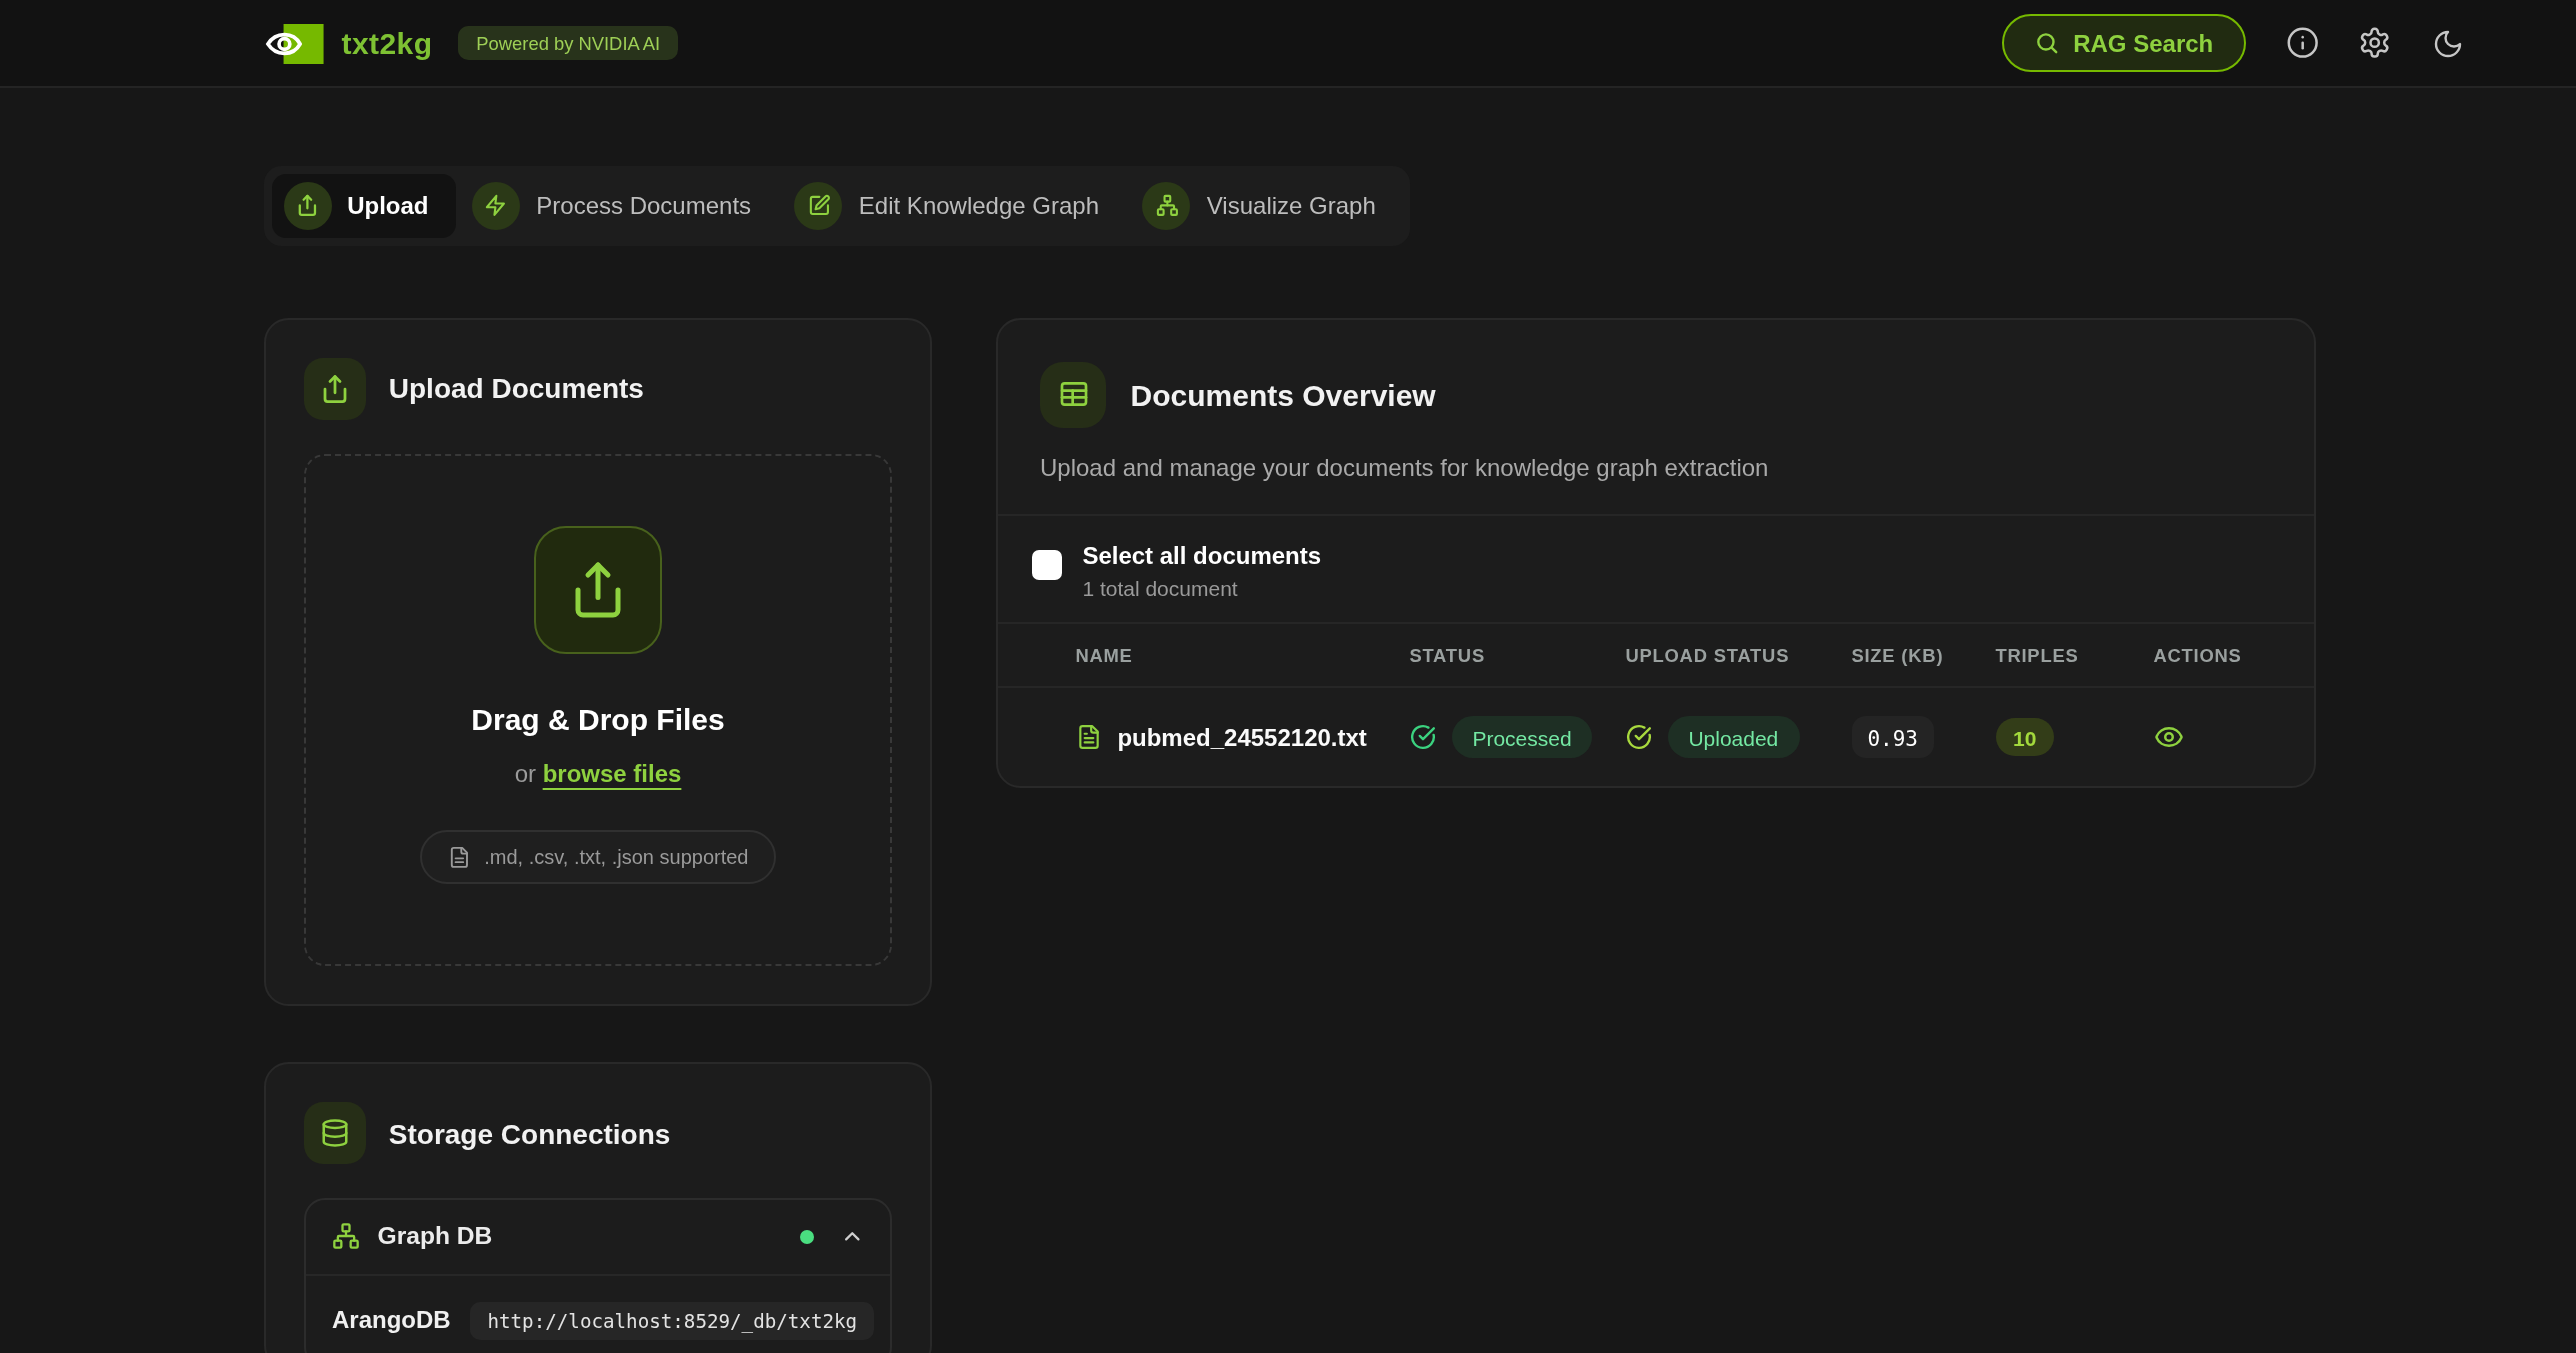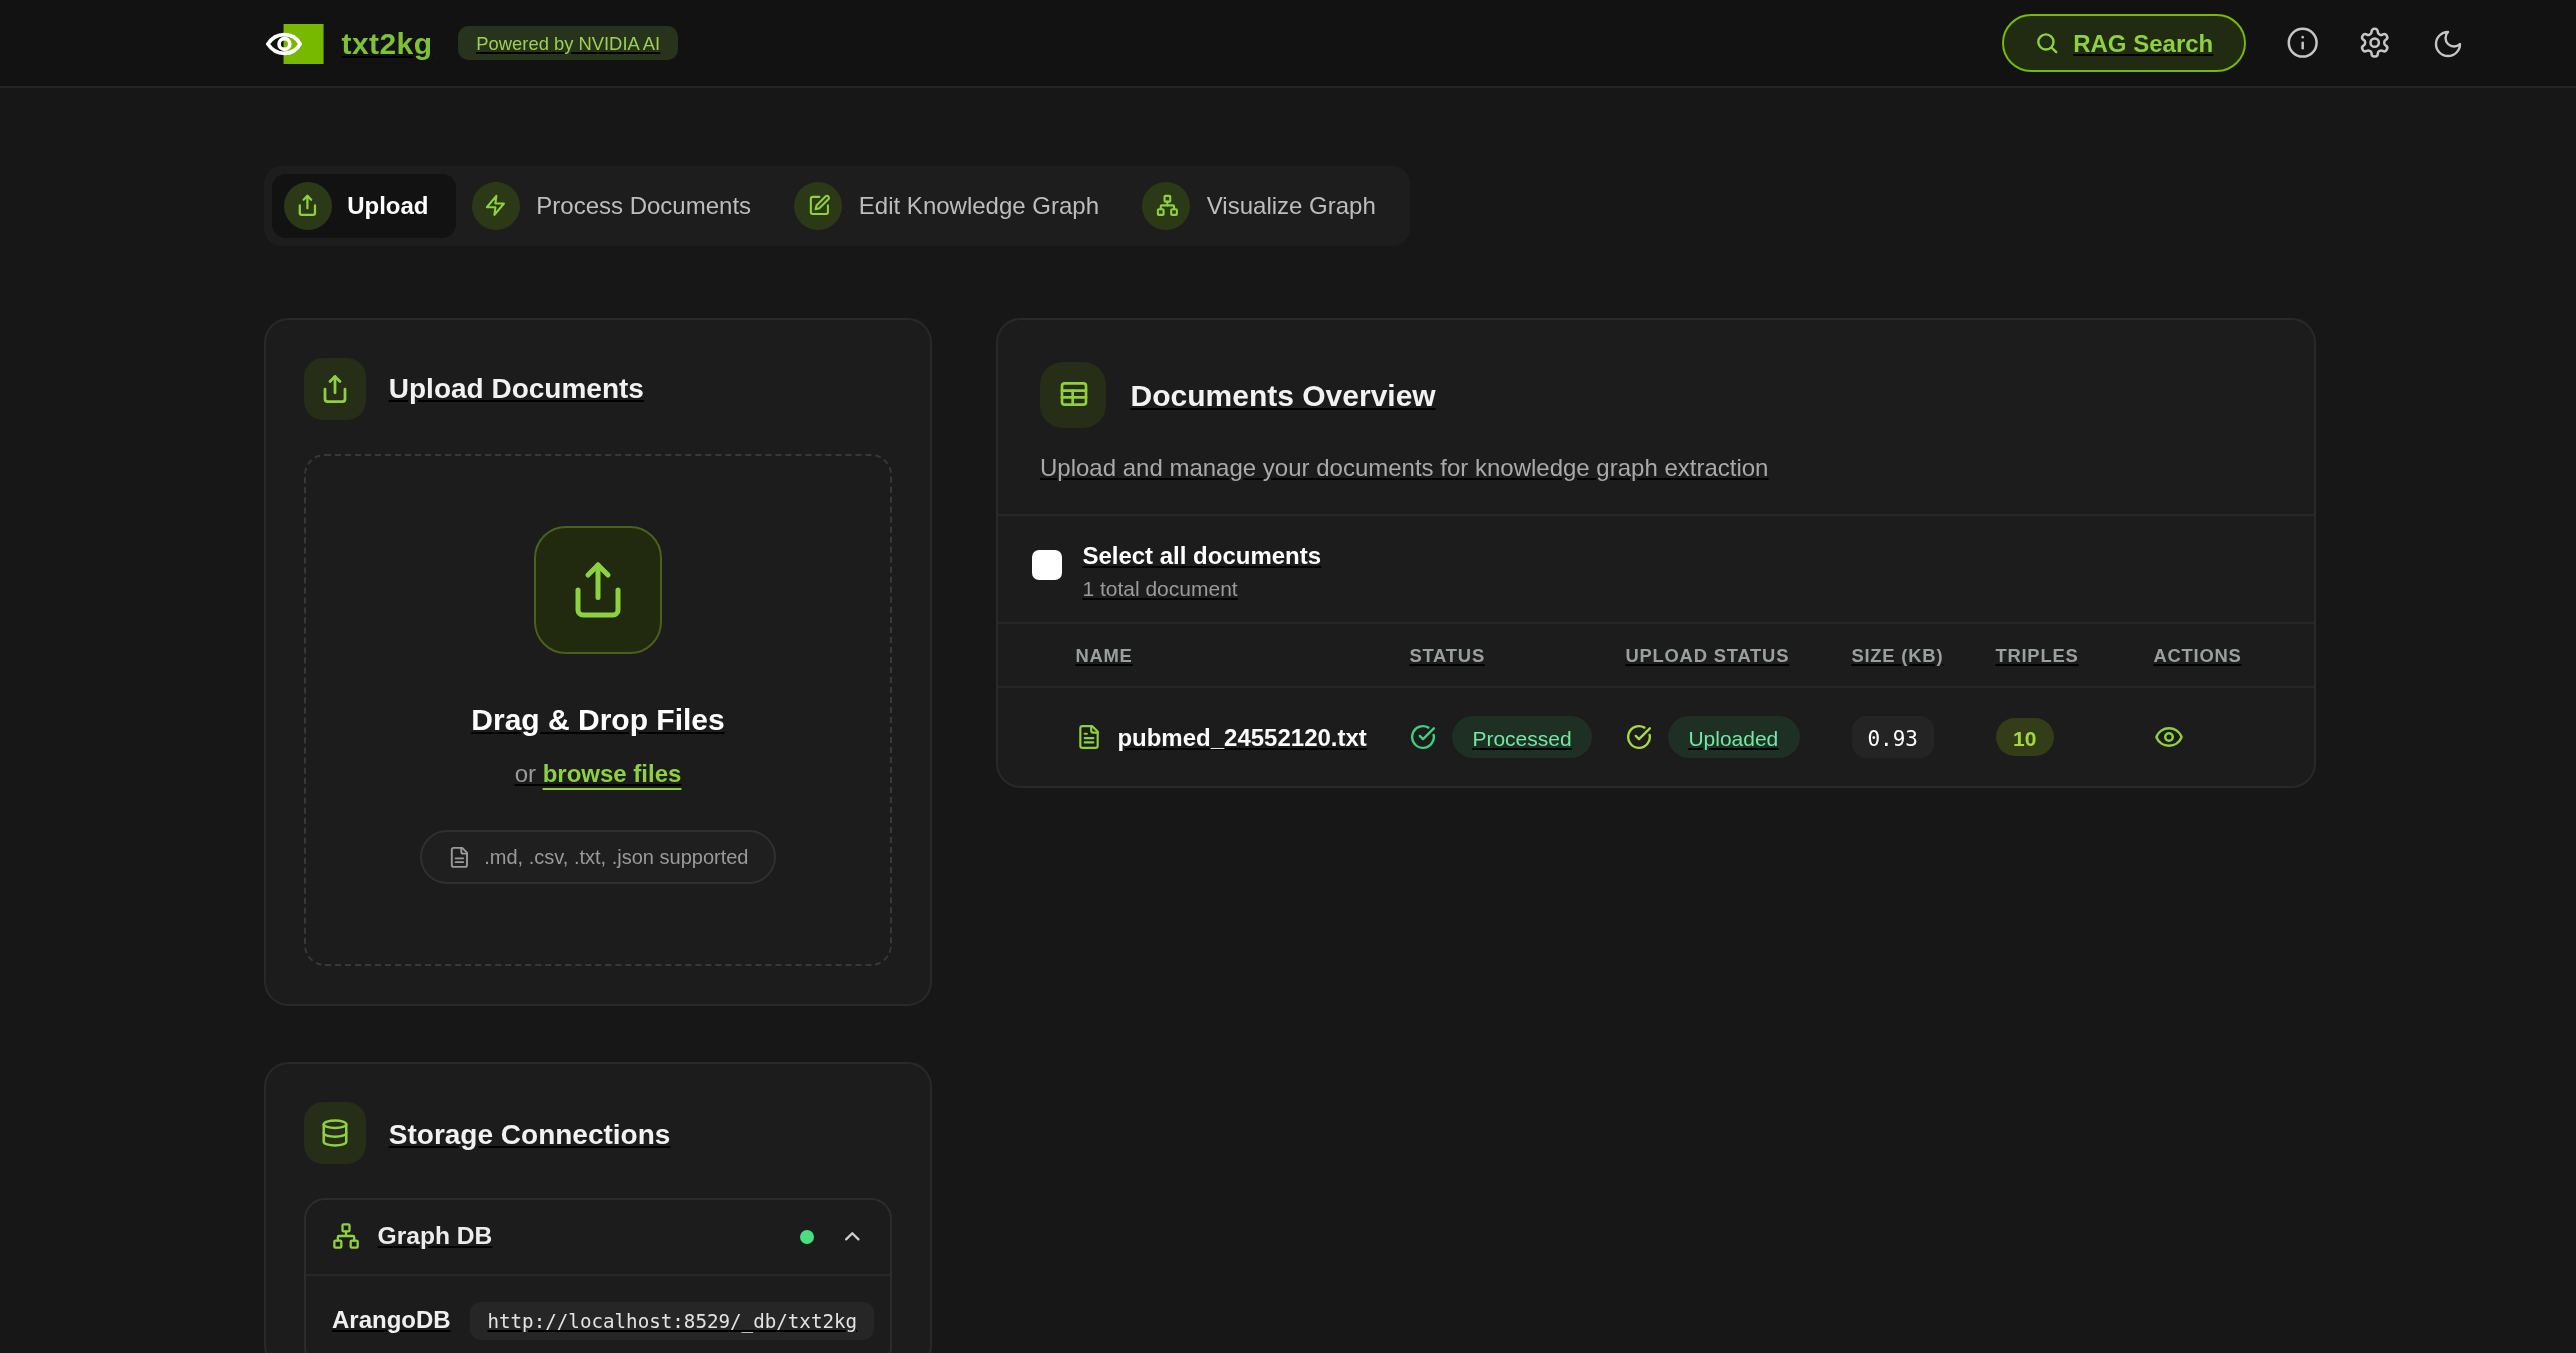--- a/index.html
+++ b/index.html
@@ -1,18 +1,18 @@
 <!DOCTYPE html>
 <html style="font-size:14px"><head>
 <meta charset="utf-8">
 <style>
   * { margin:0; padding:0; box-sizing:border-box; }
   html,body { background:#171717; }
   body { width:2576px; height:1354px; overflow:hidden; }
-  .stage { width:2576px; height:1354px; overflow:hidden;text-decoration:underline; }
+  .stage { width:2576px; height:1354px; overflow:hidden; }
   .app {
     width:1288px; height:677px;
     transform:scale(2); transform-origin:0 0;
     background:#171717;
     font-family:"Liberation Sans", sans-serif;
     color:#e8e8e8;
   }
   svg { display:block; }
 
   

